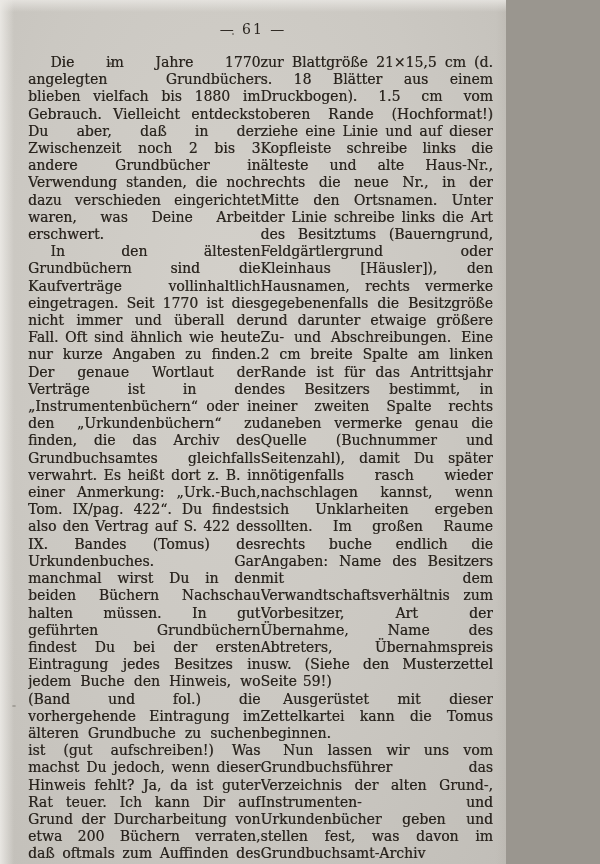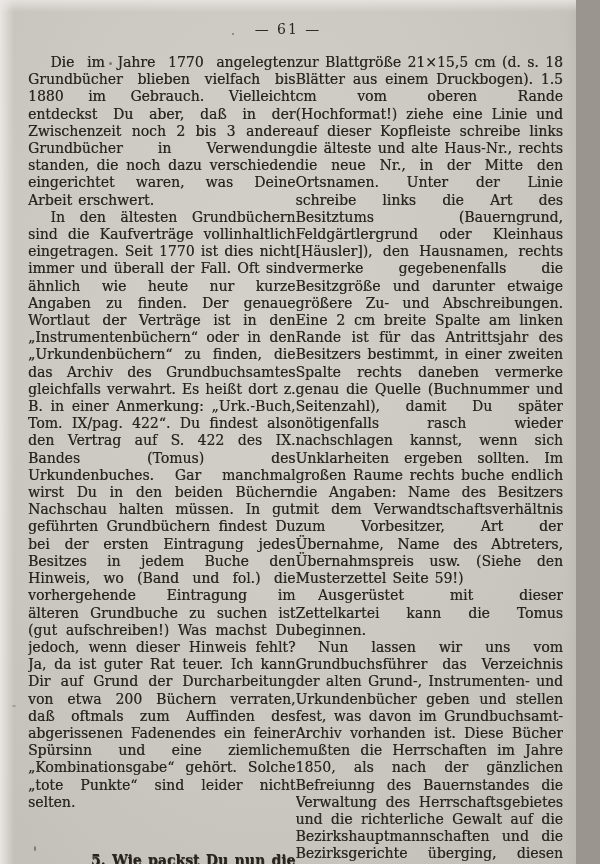--- a/index.html
+++ b/index.html
@@ -2,21 +2,21 @@
 <html lang="de"><head>
 <meta charset="utf-8">
 <style>
   html, body {
     margin: 0;
     padding: 0;
     background: #9a968f;
   }
   .page {
     position: relative;
-    width: 576px;
+    width: 506px;
     height: 864px;
     margin: 0;
     overflow: hidden;
     background:
       linear-gradient(90deg, rgba(236,234,230,0.9) 0px, rgba(236,234,230,0) 14px),
       linear-gradient(180deg, rgba(232,230,226,0.85) 0px, rgba(232,230,226,0) 12px),
       linear-gradient(270deg, rgba(180,176,169,0.35) 0px, rgba(180,176,169,0) 10px),
       radial-gradient(ellipse at 45% 35%, #d3d0ca 0%, #cbc8c2 55%, #c1beb8 100%);
     font-family: "DejaVu Serif", "Liberation Serif", serif;
     color: #28231d;

